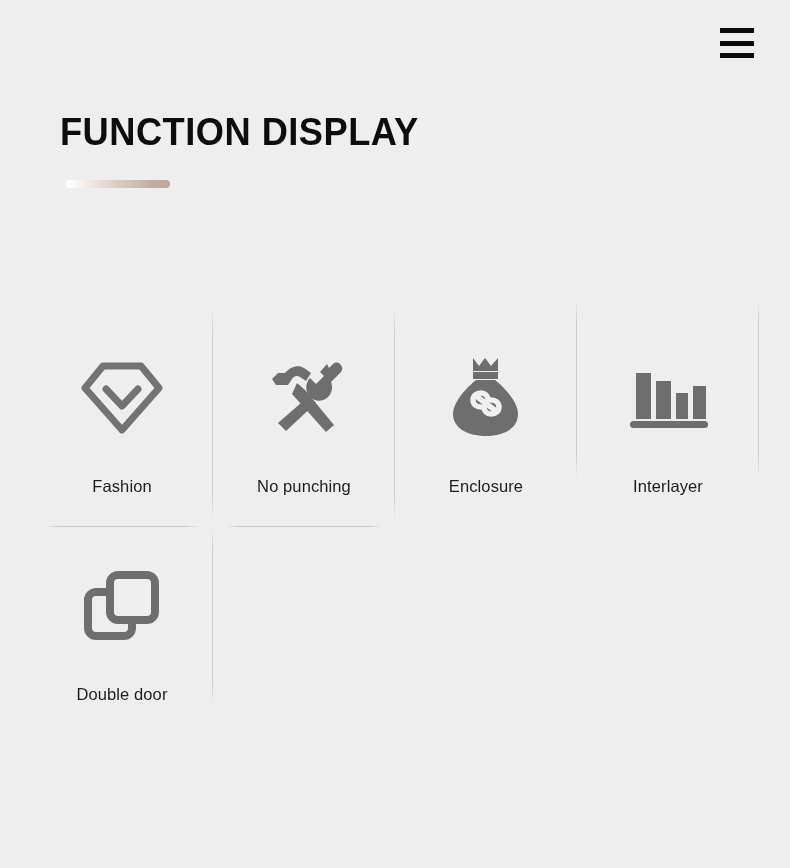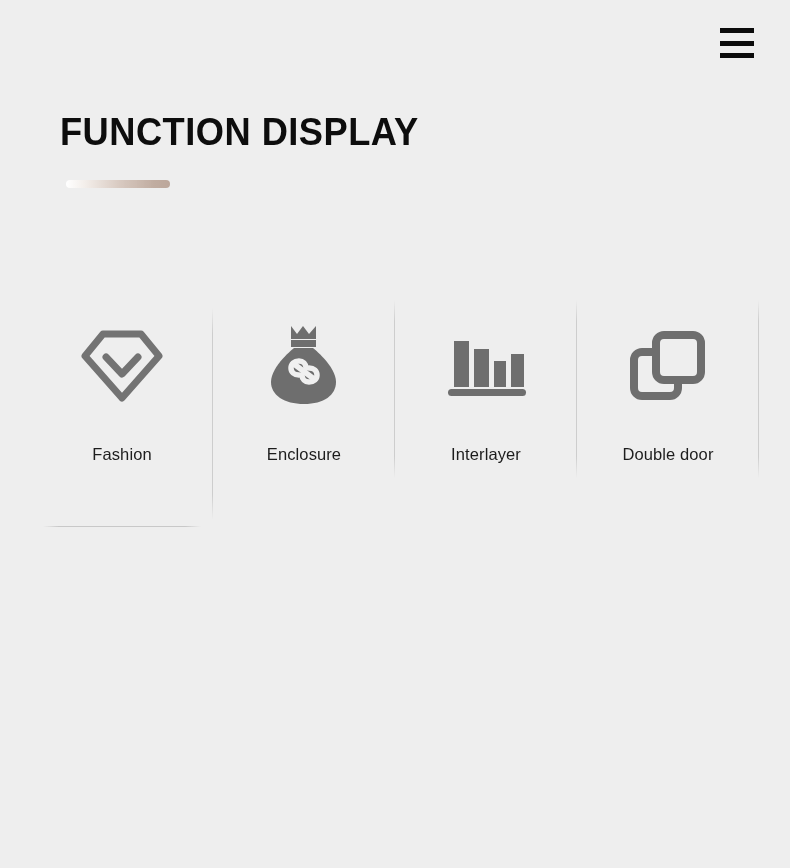--- a/index.html
+++ b/index.html
@@ -91,21 +91,21 @@
     display: grid;
     grid-template-columns: repeat(4, 1fr);
     grid-template-rows: 227px 190px;
   }
 
   .feature {
     position: relative;
     display: flex;
     flex-direction: column;
     align-items: center;
-    justify-content: flex-start;
+    justify-content: center;
   }
 
   .feature .icon-wrap {
     height: 120px;
     display: flex;
     align-items: center;
     justify-content: center;
     margin-top: 6px;
   }
 
@@ -187,20 +187,40 @@
     <div class="feature vsep hsep">
       <div class="icon-wrap">
         <svg class="icon-svg" width="86" height="80" viewBox="0 0 86 80" aria-hidden="true">
           <path d="M24 8 L62 8 L80 30 L43 72 L6 30 Z" fill="none" stroke="#737373" stroke-width="7" stroke-linejoin="round" stroke-linecap="round"></path>
           <path d="M27 31 L43 48 L59 31" fill="none" stroke="#737373" stroke-width="7" stroke-linejoin="round" stroke-linecap="round"></path>
         </svg>
       </div>
       <div class="label">Fashion</div>
     </div>
 
+    <div class="feature vsep hsep">
+      <div class="icon-wrap">
+        <svg class="icon-svg" width="80" height="78" viewBox="0 0 80 78" aria-hidden="true">
+          <g fill="#6e6e6e">
+
+            <path d="M21 14 C26 8 34 5 40 9 L47 14 L42 22 L36 18 C33 16 30 17 28 20
+                     L24 26 L12 26 L8 20 L14 14 Z"></path>
+
+            <path d="M33 24 L41 31 L70 66 L62 73 L28 35 Z"></path>
+
+            <path d="M63 5 L56 13 L60 17 L52 25 L46 19 C41 24 41 33 46 38
+                     C51 43 59 43 64 38 C68 34 69 28 67 23 L76 14 C79 11 79 8 76 5
+                     C74 3 71 3 69 5 L65 9 L63 5 Z"></path>
+
+            <path d="M45 37 L52 44 L22 72 L14 64 Z"></path>
+          </g>
+        </svg>
+      </div>
+      <div class="label">No punching</div>
+    </div>
 
 
 
     <div class="feature vsep2">
       <div class="icon-wrap">
         <svg class="icon-svg" width="76" height="86" viewBox="0 0 76 86" aria-hidden="true">
           <g fill="#6e6e6e">
 
             <path d="M25 3 L31 11 L37 3 L43 11 L50 3 L50 16 L25 16 Z"></path>
 

